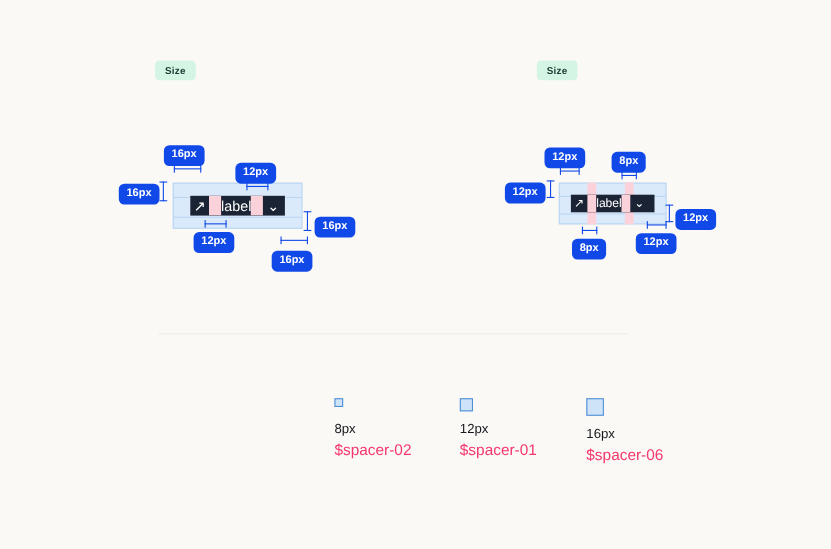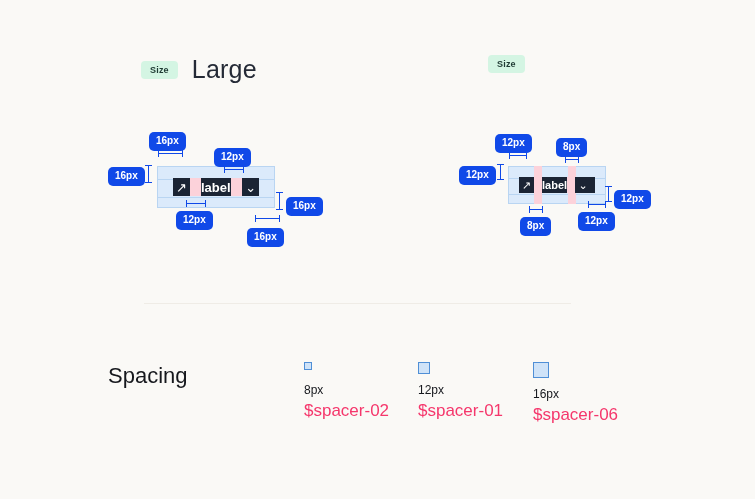--- a/index.html
+++ b/index.html
@@ -59,21 +59,20 @@
     display: flex;
     align-items: center;
     justify-content: center;
     flex: none;
   }
   .comp-label {
     color: #ffffff;
     font-size: 13px;
     white-space: nowrap;
     flex: none;
-    font-weight: bold;
   }
   .pink-in { background: #fcd2da; flex: none; height: 100%; }
 
   
   .mbadge {
     position: absolute;
     background: #1049e8;
     color: #ffffff;
     font-size: 10px;
     font-weight: 700;
@@ -129,31 +128,30 @@
   .token { position: absolute; }
   .token-sq {
     background: #cfe3f8;
     border: 1px solid #4f8fd6;
     display: block;
   }
   .token-px {
     font-size: 12px; color: #16181d; margin-top: 9px; white-space: nowrap;
   }
   .token-name {
-    font-size: 17px; color: #f5376c; margin-top: 4px; white-space: nowrap;
+    font-size: 14px; color: #f5376c; margin-top: 4px; white-space: nowrap;
   }
 </style>
 </head>
 <body>
 
 <div class="page">
 
   <div class="sec-head" style="left:141px; top:55px;">
     <span class="size-badge">Size</span>
-    <span class="sec-title">Large</span>
   </div>
 
   <div class="spec" style="left:0; top:0;">
 
     <div class="outer-box" style="left:157px; top:166px; width:118px; height:42px;">
       <div class="row-line" style="top:12px;"></div>
       <div class="row-line" style="top:30px;"></div>
     </div>
 
     <div class="comp" style="left:173px; top:178px; width:86px; height:18px;">
@@ -256,21 +254,20 @@
     <div class="mbadge" style="left:614px; top:190px;">12px</div>
     <div class="mv" style="left:605px; top:186px; height:16px;">
         <i class="cap t"></i>
         <i class="cap b"></i>
       </div>
   </div>
 
   <div class="divider"></div>
 
   <div class="tokens-title">
-    <div>Spacing</div>
   </div>
 
   <div class="token" style="left:304px; top:362px;">
     <span class="token-sq" style="width:8px; height:8px; margin-top:0px;"></span>
     <div class="token-px" style="margin-top:13px;">8px</div>
     <div class="token-name">$spacer-02</div>
   </div>
 
   <div class="token" style="left:418px; top:362px;">
     <span class="token-sq" style="width:12px; height:12px;"></span>

